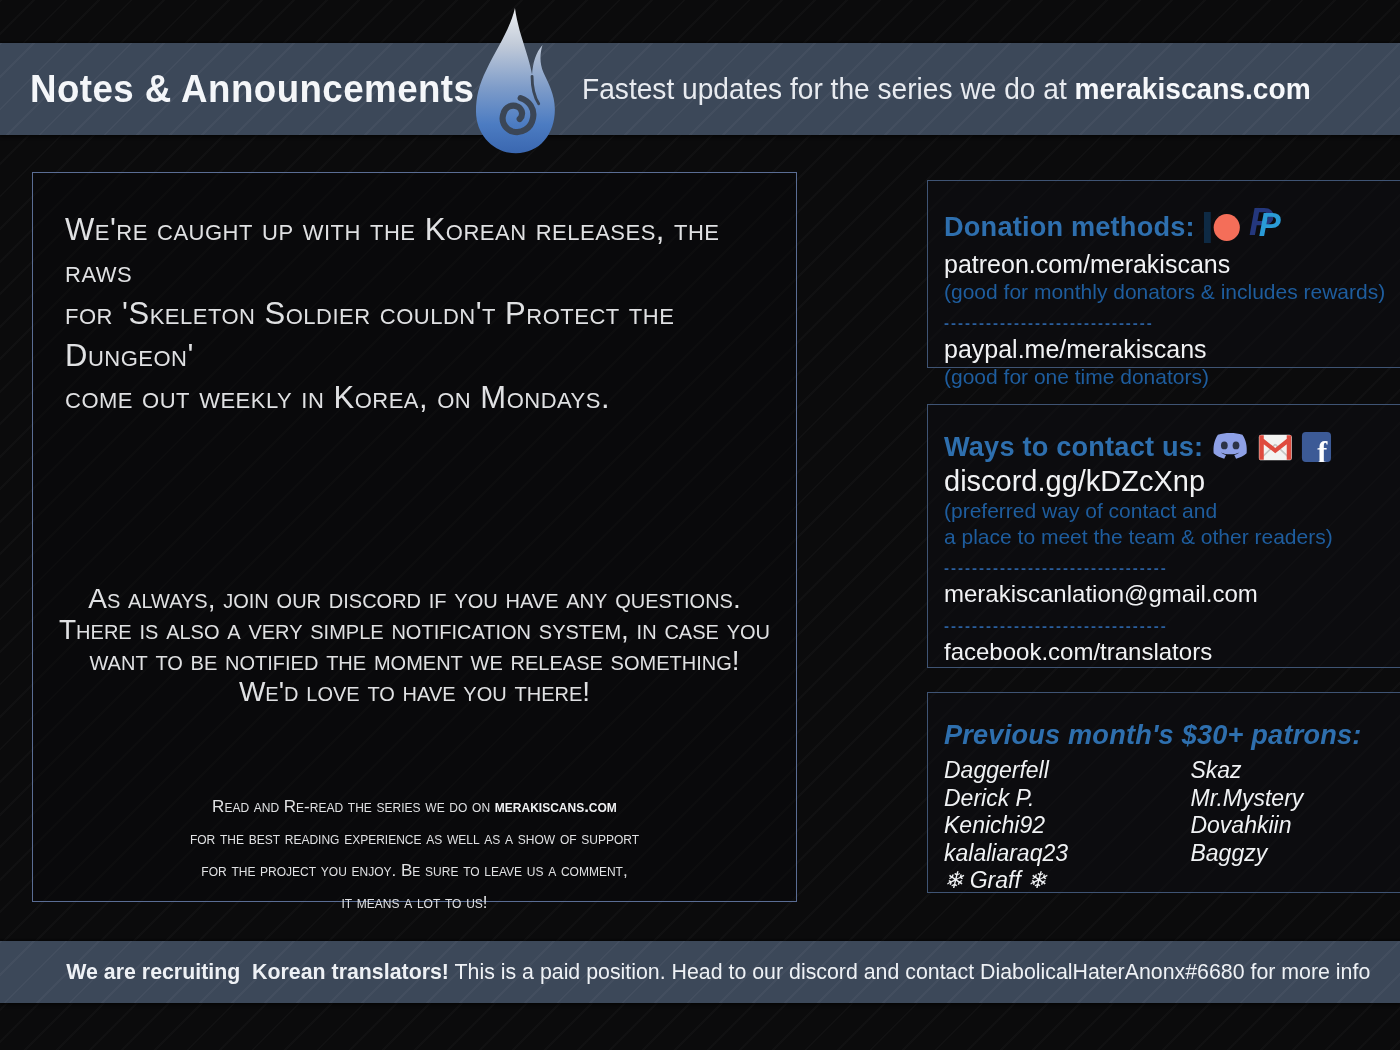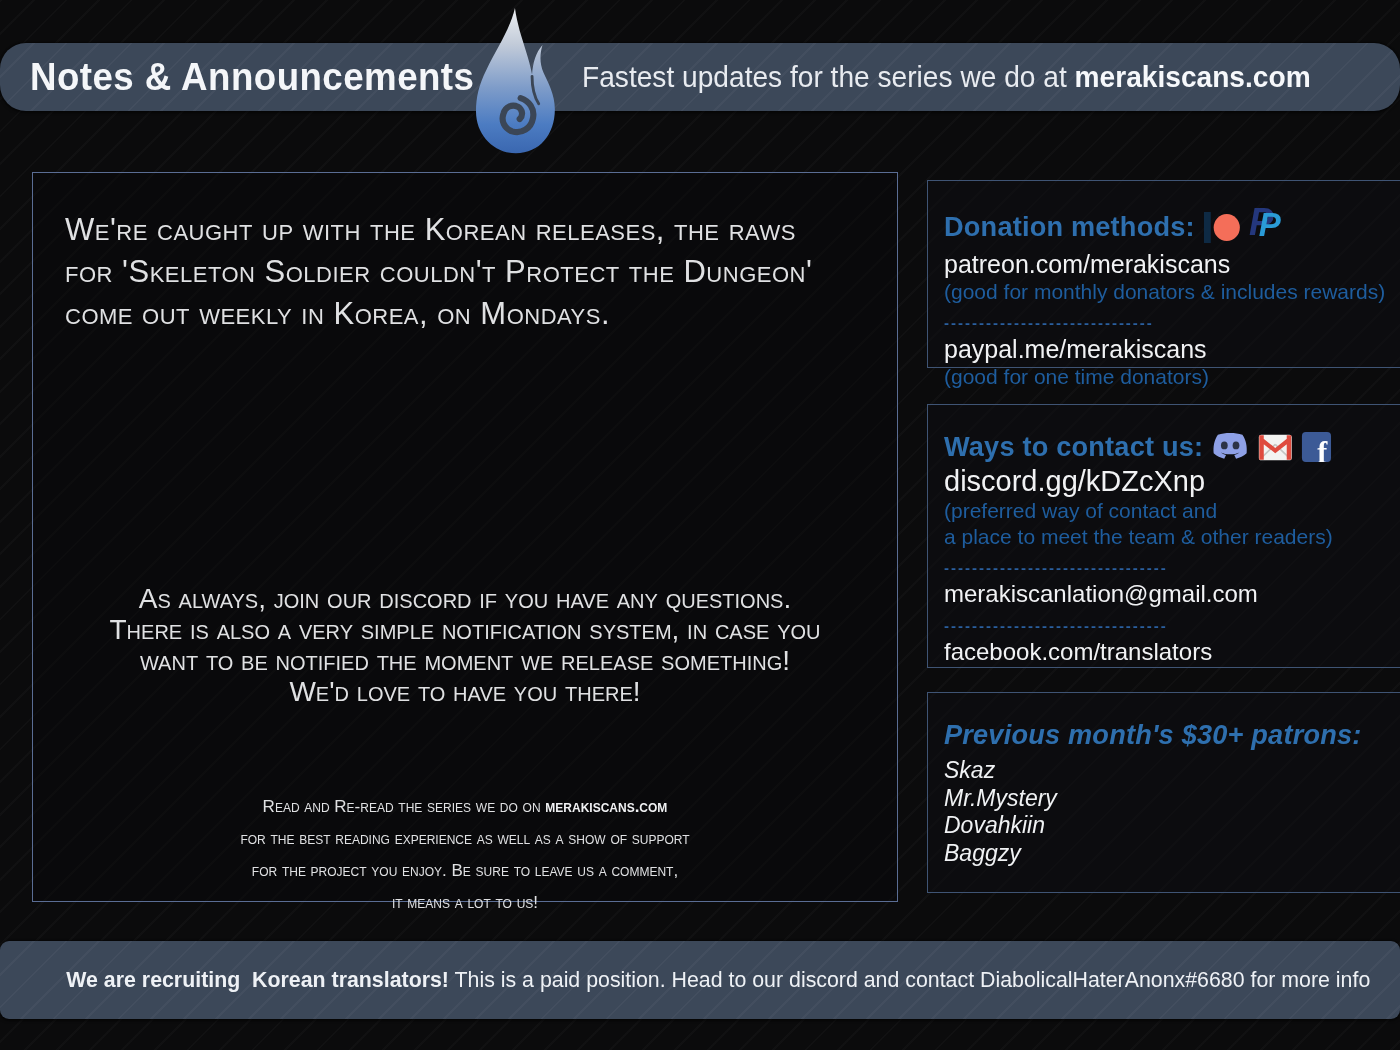--- a/index.html
+++ b/index.html
@@ -14,43 +14,43 @@
   }
 
   
   .bar {
     position:absolute; left:0; width:1400px;
     background:
       repeating-linear-gradient(135deg, rgba(255,255,255,0.035) 0px, rgba(255,255,255,0.035) 2px, rgba(0,0,0,0) 2px, rgba(0,0,0,0) 23px),
       #3c4859;
     box-shadow: 0 2px 3px rgba(0,0,0,0.55), 0 -1px 2px rgba(0,0,0,0.45);
   }
-  .topbar { top:43px; height:68px;border-radius:26px; }
-  .bottombar { top:941px; height:78px; display:flex; align-items:center; justify-content:center;border-radius:9px; }
+  .topbar { top:43px; height:92px; }
+  .bottombar { top:941px; height:62px; display:flex; align-items:center; justify-content:center; }
 
   .page-title {
     position:absolute; left:30px; top:50%; transform:translateY(-50%) scaleX(0.94);
     transform-origin:left center;
     font-size:39px; font-weight:bold; color:#f4f6f9; letter-spacing:0.5px; white-space:nowrap;
   }
   .tagline {
     position:absolute; left:582px; top:50%; transform:translateY(-50%) scaleX(0.97);
     transform-origin:left center;
     font-size:29px; color:#e8ebf0; white-space:nowrap; font-weight:400;
   }
   .tagline b { font-weight:bold; color:#f6f8fb; }
 
   .flame { position:absolute; left:464px; top:6px; width:100px; height:152px; z-index:5; }
 
   .bottombar .foot-text { font-size:22px; color:#eef1f5; white-space:pre-wrap; transform:scaleX(0.97); }
   .bottombar b { font-weight:bold; }
 
   
   .main-box {
-    position:absolute; left:32px; top:172px; width:866px; height:730px;
+    position:absolute; left:32px; top:172px; width:765px; height:730px;
     border:1px solid #5a6d94; background:rgba(8,8,10,0.40);
   }
   .sc { font-variant:small-caps; color:#e0e1e3; }
   .para1 {
     position:absolute; left:32px; right:20px; top:36px;
     font-size:31px; line-height:42px; letter-spacing:0.5px; white-space:pre-line;
   }
   .para2 {
     position:absolute; left:0; right:0; top:410px; text-align:center;
     font-size:28px; line-height:31px; white-space:pre-line;
@@ -209,20 +209,25 @@
 a place to meet the team &amp; other readers)</div>
     <div class="divider">--------------------------------</div>
     <div class="url url-md">merakiscanlation@gmail.com</div>
     <div class="divider">--------------------------------</div>
     <div class="url url-md">facebook.com/translators</div>
   </div>
 
   <div class="panel panel-patrons">
     <div class="panel-title">Previous month's $30+ patrons:</div>
     <div class="patron-cols">
+      <div>Daggerfell
+Derick P.
+Kenichi92
+kalaliaraq23
+❄ Graff ❄</div>
       <div>Skaz
 Mr.Mystery
 Dovahkiin
 Baggzy</div>
     </div>
   </div>
 
   <div class="bar bottombar">
     <div class="foot-text">
       <b>We are recruiting  Korean translators!</b><span> This is a paid position. Head to our discord and contact DiabolicalHaterAnonx#6680 for more info</span>

